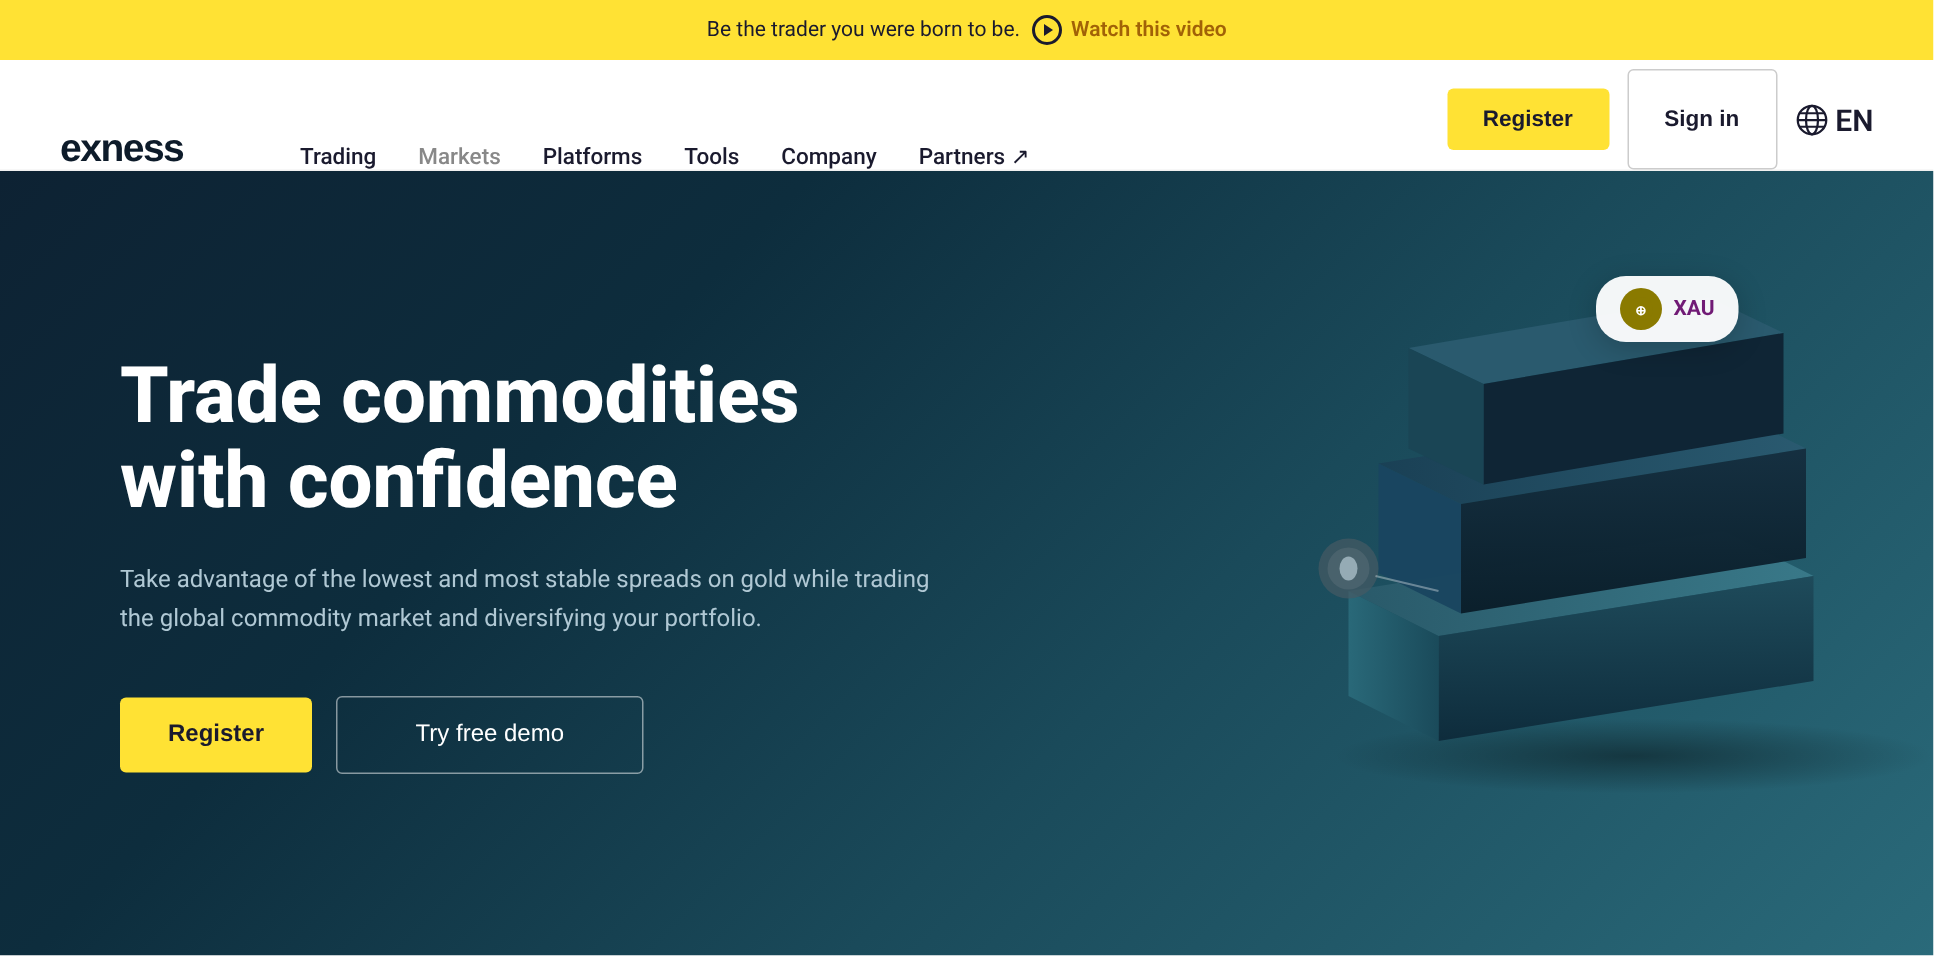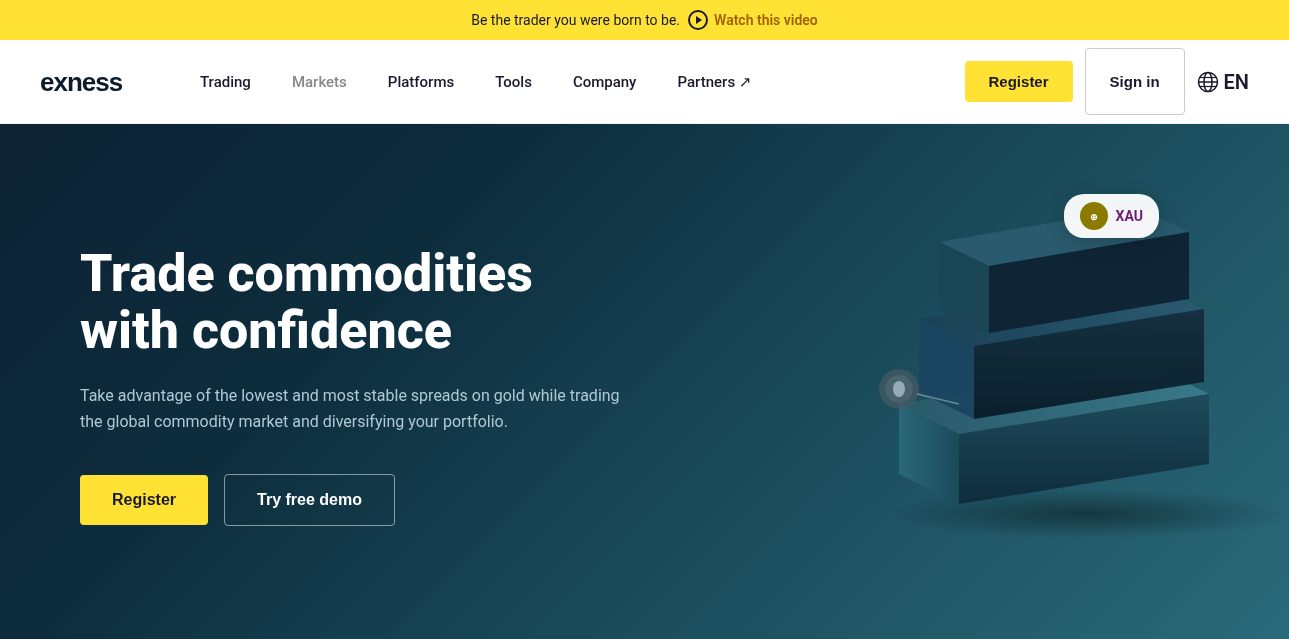--- a/index.html
+++ b/index.html
@@ -53,40 +53,40 @@
       text-decoration: none;
       display: flex;
       align-items: center;
       gap: 6px;
     }
 
     
     .navbar {
       background: #ffffff;
       display: flex;
-      align-items: center;
+      align-items: flex-end;
       padding: 0 40px;
-      height: 84px;
+      height: 74px;
       border-bottom: 1px solid #f0f0f0;
     }
 
     .logo {
       margin-right: 40px;
       font-size: 26px;
       font-weight: 800;
       color: #1a1a2e;
       letter-spacing: -1px;
       display: flex;
       align-items: center;
     }
 
     .nav-links {
       display: flex;
       align-items: center;
-      gap: 41px;
+      gap: 28px;
       flex: 1;
     }
 
     .nav-link {
       font-size: 15px;
       color: #1a1a2e;
       text-decoration: none;
       font-weight: 500;
       cursor: pointer;
     }
@@ -191,23 +191,23 @@
       font-size: 16px;
       font-weight: 700;
       border-radius: 4px;
       cursor: pointer;
     }
 
     .btn-hero-demo {
       background: transparent;
       color: #ffffff;
       border: 1.5px solid rgba(255,255,255,0.5);
-      padding: 16px 32px;
+      padding: 16px 52px;
       font-size: 16px;
-      font-weight: 700;
+      font-weight: 400;
       border-radius: 4px;
       cursor: pointer;
     }
 
     
     .hero-visual {
       position: absolute;
       right: 0;
       top: 0;
       bottom: 0;

